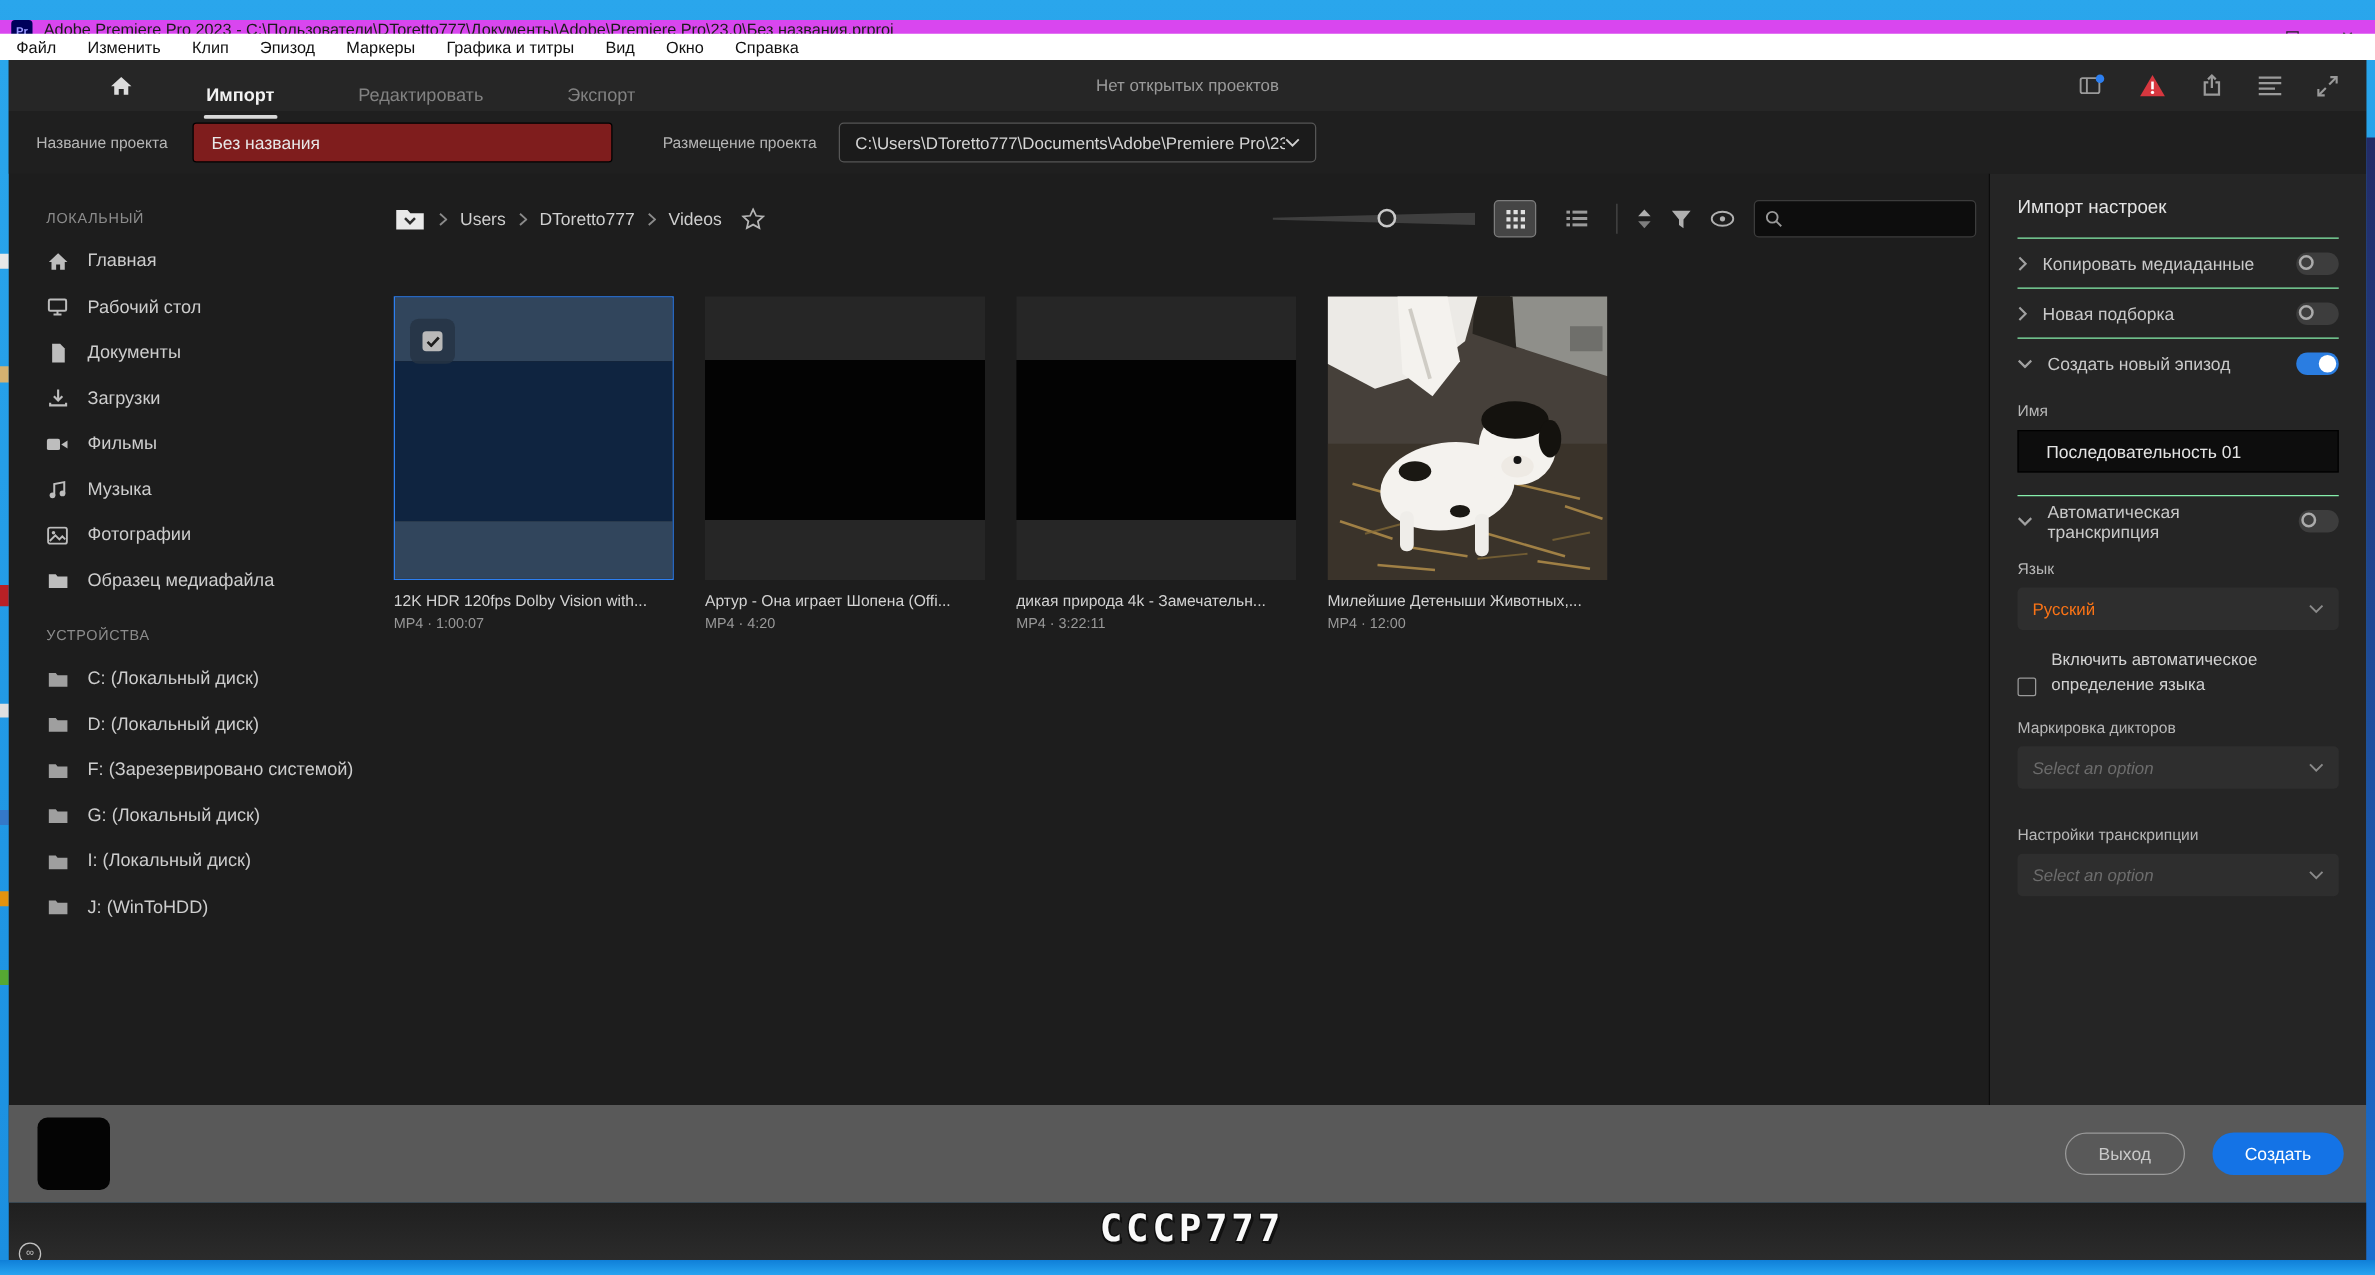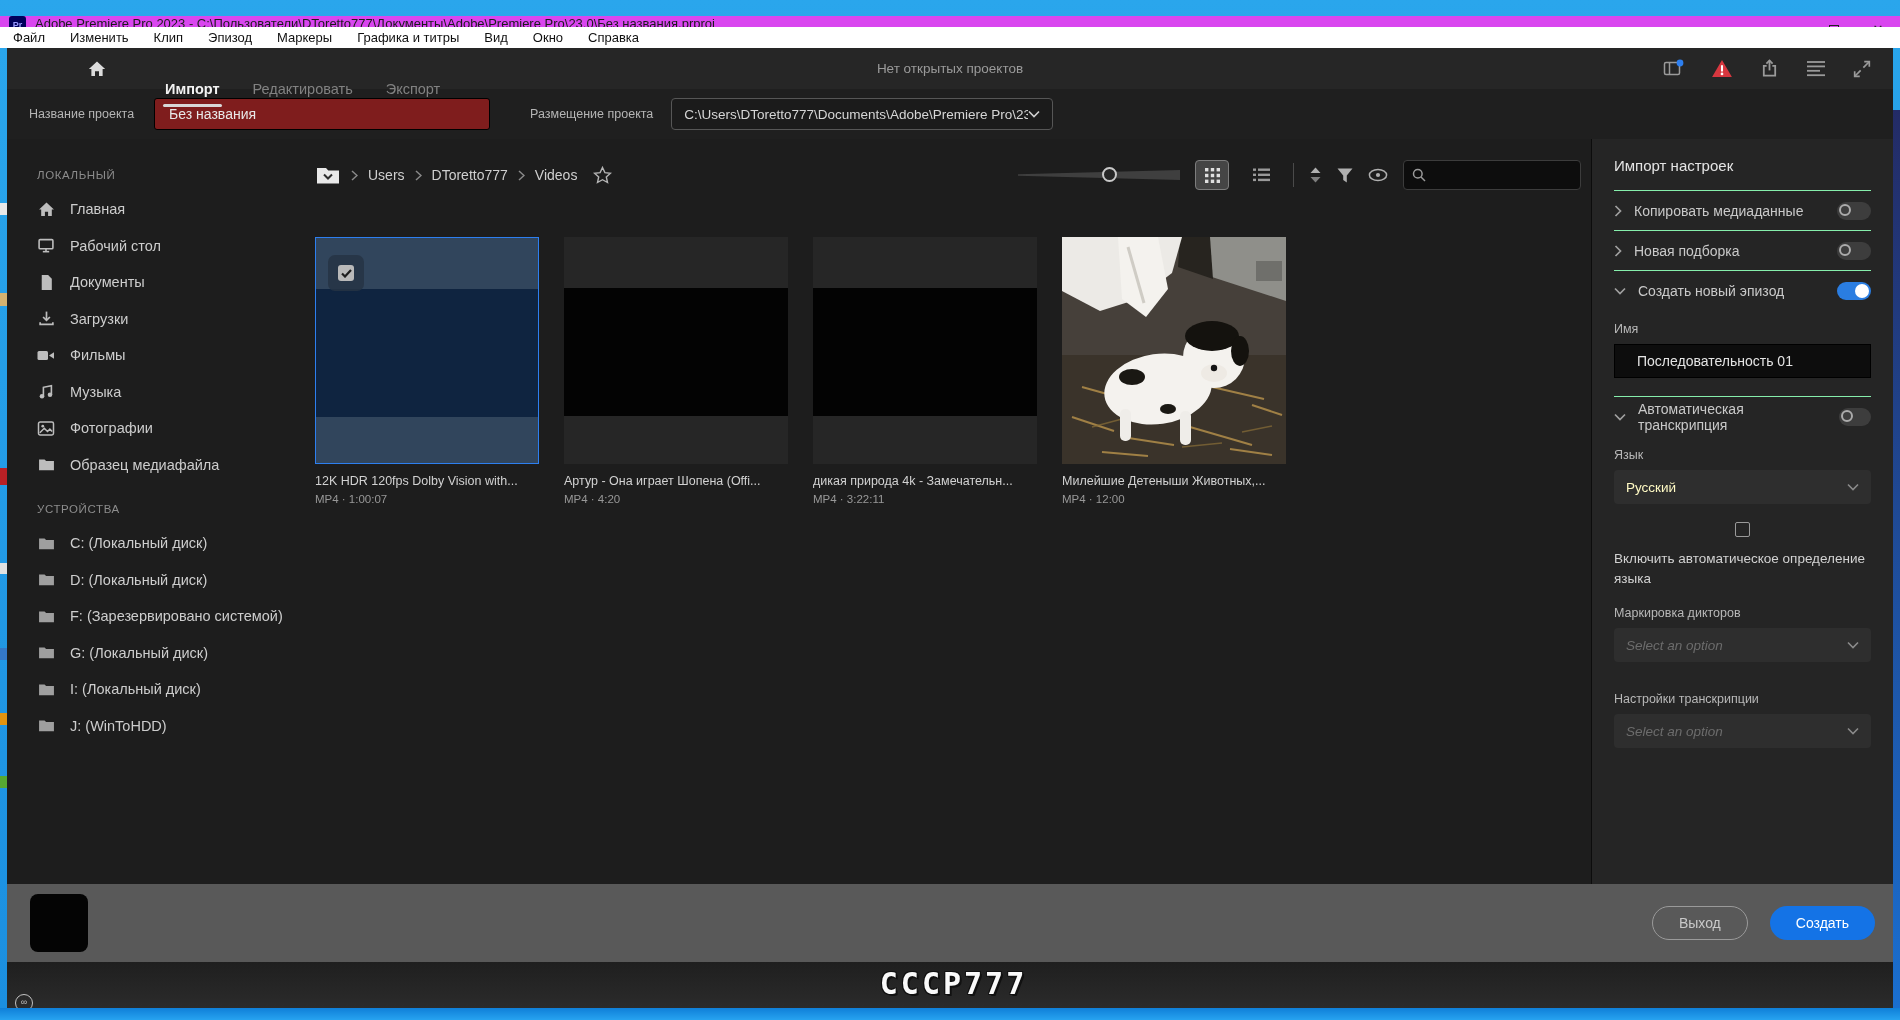--- a/index.html
+++ b/index.html
@@ -42,21 +42,21 @@
   .menubar span { font-size:13px; color:#111; }
 
   
   .app { position:absolute; left:7px; top:48px; width:1886px; height:914px;
          background:#1d1d1d; display:flex; flex-direction:column; z-index:2; }
 
   
   .header { height:41px; background:#262626; position:relative; display:flex; align-items:center;
             flex-shrink:0; }
   .home-btn { margin-left:80px; color:#dcdcdc; display:flex; }
-  .tabs { display:flex; gap:33px; margin-left:58px; height:100%; align-items:flex-end;margin-top:16px; }
+  .tabs { display:flex; gap:67px; margin-left:58px; height:100%; align-items:center;margin-top:16px; }
   .tab { font-size:14.5px; color:#828282; position:relative; cursor:default; }
   .tab.active { color:#f2f2f2; font-weight:bold; }
   .tab.active::after { content:''; position:absolute; left:-2px; right:-2px; bottom:-10px;
                        height:3px; background:#d8d8d8; border-radius:2px; }
   .header-status { position:absolute; left:0; right:0; text-align:center; font-size:13.5px;
                    color:#9a9a9a; pointer-events:none; }
   .header-icons { position:absolute; right:22px; display:flex; gap:27px; align-items:center; }
   .hicon { display:flex; }
 
   
@@ -134,24 +134,24 @@
   .toggle .knob { position:absolute; left:2px; top:2px; width:12px; height:12px; border:2px solid #ababab;
                   border-radius:50%; }
   .toggle.on { background:#2a7de1; }
   .toggle.on .knob { left:auto; right:2px; width:14px; height:14px; border:none; background:#fff; }
   .field-label { font-size:12.5px; color:#b8b8b8; margin:12px 0 8px 0; }
   .text-field { width:100%; height:34px; background:#0d0d0d; border:1px solid #000; border-radius:0;
                 color:#e4e4e4; font-size:14px; padding-left:22px; font-family:"Liberation Sans", sans-serif; }
   .pad-b { padding-bottom:18px; }
   .dd { width:100%; height:34px; background:#2e2e2e; border-radius:4px; display:flex; align-items:center;
         padding:0 12px; }
-  .dd .val { font-size:13.5px; color:#fef9c3; }
+  .dd .val { font-size:13.5px; color:#f97316; }
   .dd .val.italic { font-style:italic; color:#6c6c6c; }
   .dd .chev { margin-left:auto; display:flex; color:#8a8a8a; }
-  .check-row { display:flex; gap:12px; margin:14px 0 8px 0; align-items:center;flex-direction:column; }
+  .check-row { display:flex; gap:12px; margin:14px 0 8px 0; align-items:flex-end; }
   .checkbox { width:15px; height:15px; border:1.5px solid #9a9a9a; border-radius:2px; margin-top:4px;
               flex-shrink:0; }
   .check-row .lbl { font-size:13.5px; color:#d2d2d2; line-height:1.45; }
   .mt18 { margin-top:18px; }
 
   
   .footer { height:78px; background:#595959; display:flex; align-items:center; flex-shrink:0; }
   .footer-thumb { width:58px; height:58px; margin-left:23px; background:#040404; border-radius:8px; }
   .footer-btns { margin-left:auto; display:flex; gap:22px; margin-right:18px; align-items:center; }
   .btn { height:34px; border-radius:17px; padding:0 26px; font-size:14px; display:flex;

